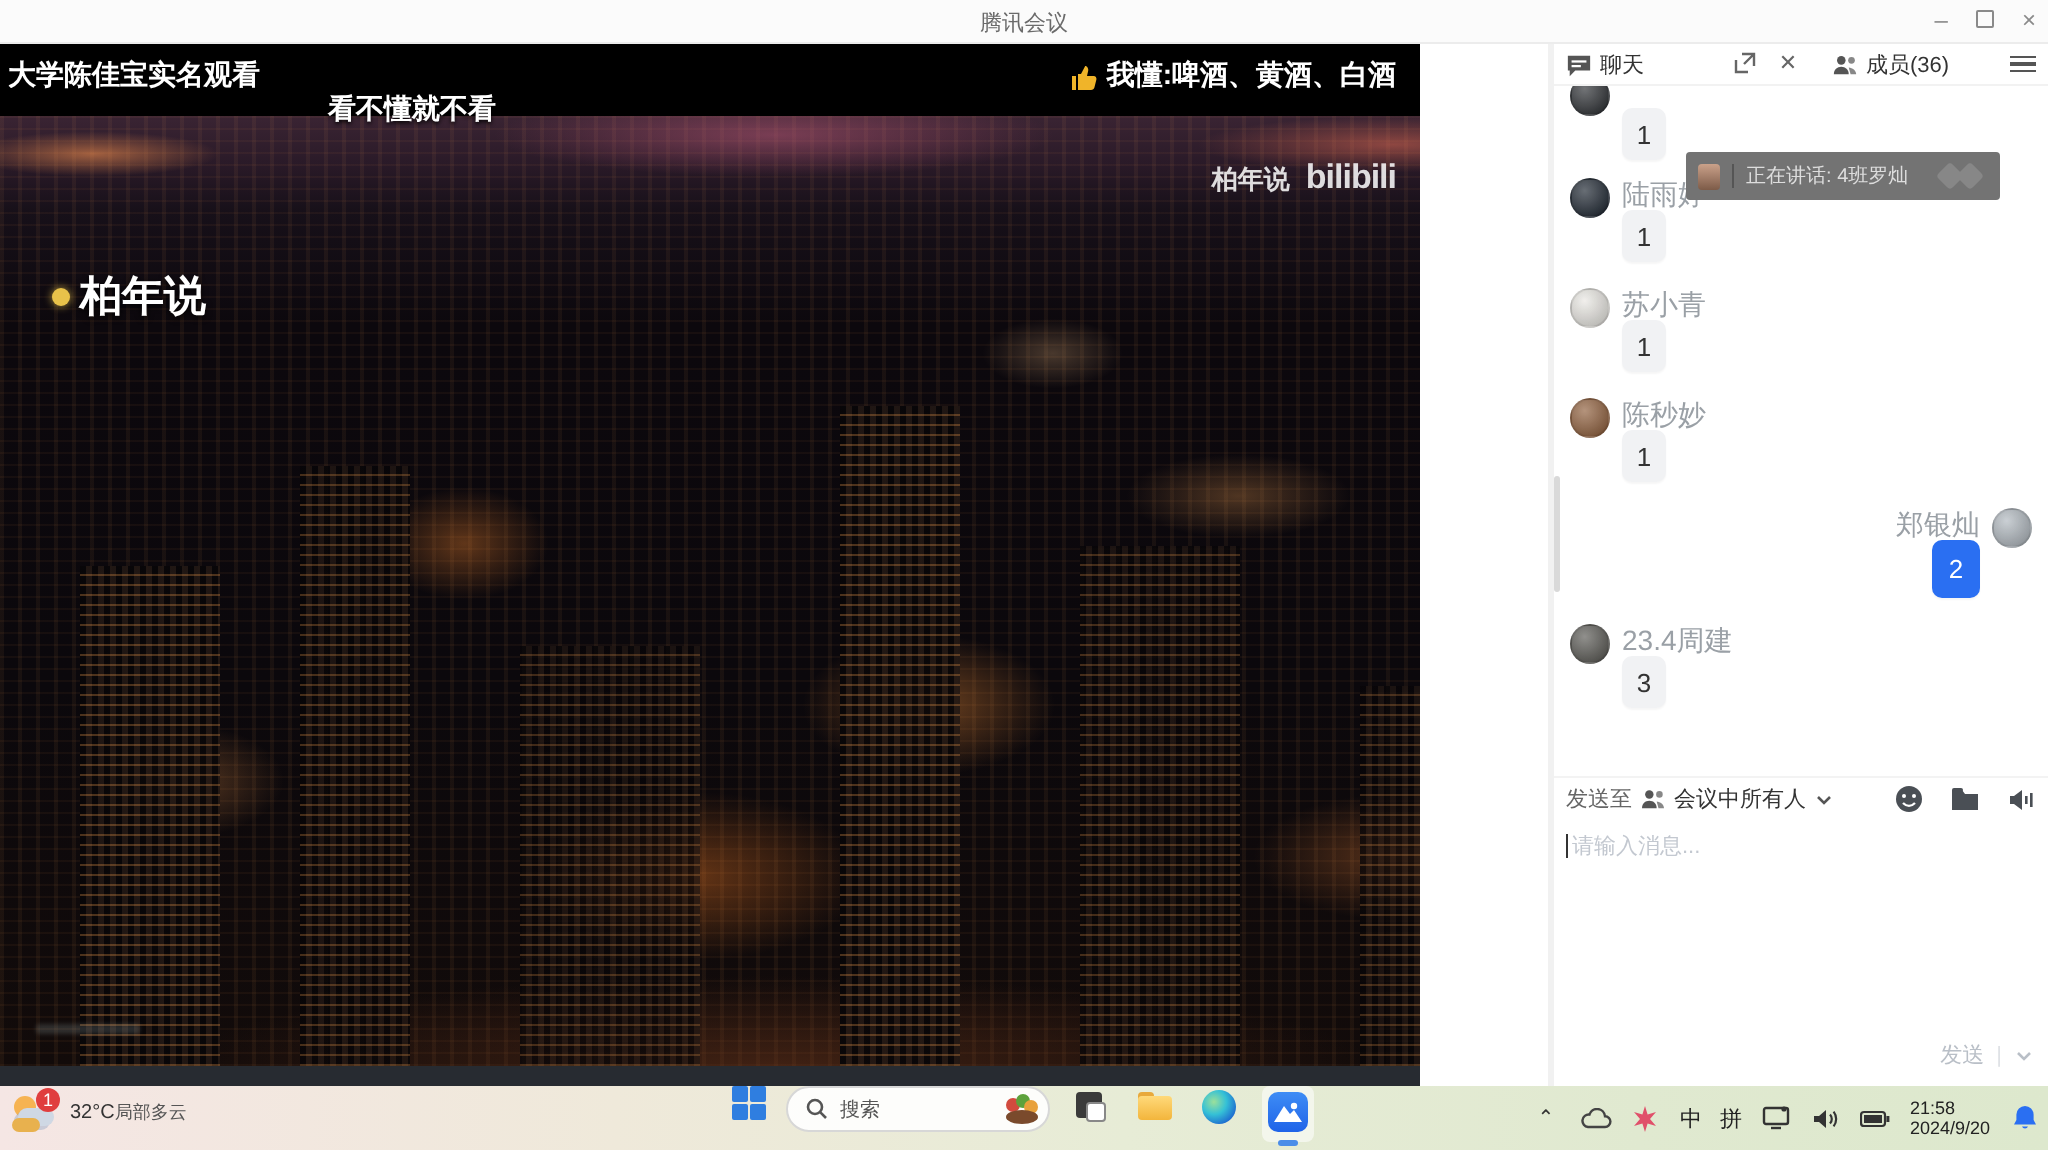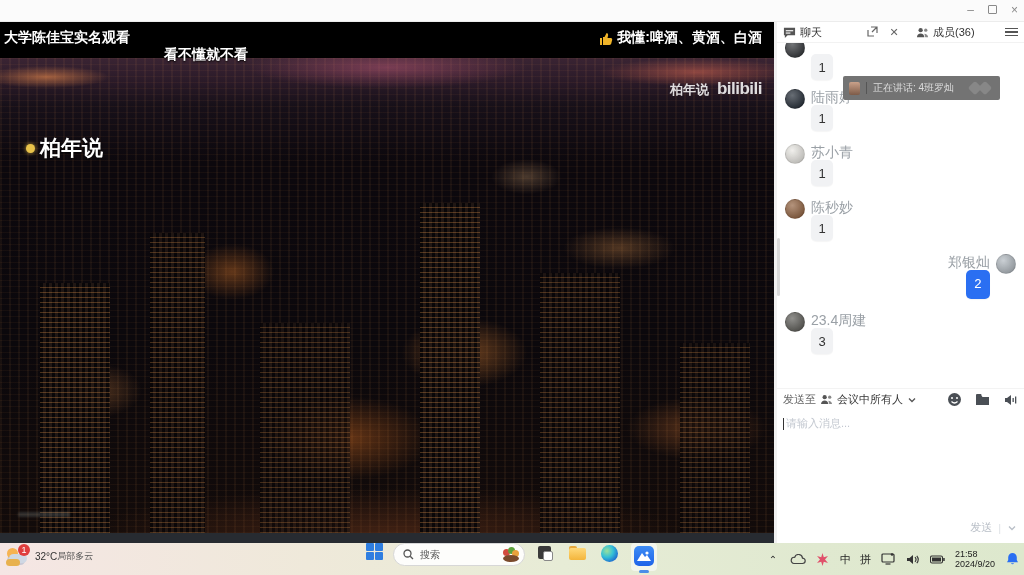--- a/index.html
+++ b/index.html
@@ -8,21 +8,21 @@
   .app { position:absolute; inset:0; width:1024px; height:575px; }
 
   
   .titlebar { position:absolute; top:0; left:0; right:0; height:22px; background:#fbfbfb; border-bottom:1px solid #ececec; }
   .titlebar .title { position:absolute; left:0; right:0; top:4px; text-align:center; font-size:11px; color:#6b6b6b; }
   .win-controls { position:absolute; right:6px; top:3px; display:flex; gap:14px; color:#8a8a8a; font-size:12px; }
   .win-controls span { cursor:default; line-height:14px; }
   .wc-max { font-size:10px; border:1px solid #8a8a8a; width:9px; height:9px; display:inline-block; margin-top:2px; border-radius:1px; }
 
   
-  .video-area { position:absolute; top:22px; left:0; width:774px; height:521px; background:#000; overflow:hidden; }
+  .video-area { position:absolute; top:22px; left:0; width:710px; height:521px; background:#000; overflow:hidden; }
   .video-frame { position:absolute; top:36px; left:0; width:774px; height:475px;
     background-image:
       radial-gradient(ellipse 90px 16px at 6% 4%, rgba(255,150,80,.55), transparent 70%),
       radial-gradient(ellipse 140px 20px at 90% 3%, rgba(255,120,90,.45), transparent 70%),
       radial-gradient(ellipse 200px 30px at 50% 2%, rgba(190,90,120,.5), transparent 70%),
       radial-gradient(ellipse 60px 40px at 30% 45%, rgba(255,140,50,.35), transparent 70%),
       radial-gradient(ellipse 90px 50px at 60% 62%, rgba(255,150,60,.4), transparent 70%),
       radial-gradient(ellipse 120px 60px at 45% 80%, rgba(255,130,40,.35), transparent 70%),
       radial-gradient(ellipse 70px 40px at 12% 70%, rgba(255,160,80,.3), transparent 70%),
       radial-gradient(ellipse 80px 30px at 80% 40%, rgba(255,170,90,.28), transparent 70%),
@@ -62,21 +62,21 @@
   .chat-header { position:absolute; top:0; left:0; right:0; height:21px; background:#fff; z-index:6; display:flex; align-items:center; padding:0 6px; border-bottom:1px solid #f2f2f2; }
   .tab { display:flex; align-items:center; gap:4px; font-size:11px; color:#333; }
   .tab .ticon { width:13px; height:13px; display:inline-block; }
   .hdr-ic { width:12px; height:12px; margin-left:10px; display:inline-block; color:#666; font-size:11px; line-height:12px; text-align:center; }
   .members-tab { margin-left:16px; }
   .hamburger { margin-left:auto; width:13px; display:flex; flex-direction:column; gap:2px; }
   .hamburger i { height:1.5px; background:#555; display:block; }
 
   .chat-messages { position:absolute; top:21px; left:0; right:0; height:346px; overflow:hidden; padding:4px 8px 0 8px; z-index:1; }
   .msg { display:flex; gap:6px; margin-bottom:13px; }
-  .msg.right { flex-direction:row-reverse;font-family:Liberation Mono, monospace; }
+  .msg.right { flex-direction:row-reverse; }
   .avatar { width:20px; height:20px; border-radius:50%; flex:0 0 20px; border:1px solid rgba(0,0,0,.08); }
   .msg .body { display:flex; flex-direction:column; }
   .msg.right .body { align-items:flex-end; }
   .msg .name { font-size:14px; color:#9aa0a6; margin-bottom:4px; height:12px; }
   .bubble { min-width:22px; height:26px; padding:0 6px; background:#f1f2f4; border-radius:5px; display:flex; align-items:center; justify-content:center; font-size:13px; color:#333; box-shadow:0 1px 1px rgba(0,0,0,.04); width:max-content; }
   .msg.right .bubble { background:#2a6ff2; color:#fff; height:29px; min-width:24px; }
   .msg.clipped { margin-top:-9px; margin-bottom:9px; }
   .time-row { text-align:center; font-size:10px; color:#b9bfc7; margin:6px 0 12px 0; }
 
   .speaking-tip { position:absolute; top:54px; left:66px; width:157px; height:24px; background:#737373; border-radius:2px; z-index:5; display:flex; align-items:center; padding:0 6px; gap:6px; overflow:hidden; }
@@ -147,20 +147,21 @@
   .clock .t { font-size:9px; color:#222; }
   .clock .d { font-size:9px; color:#222; }
   .chev-up { font-size:10px; color:#333; }
 </style>
 </head>
 <body>
 
 <div class="app">
 
   <div class="titlebar">
+    <div class="title">腾讯会议</div>
     <div class="win-controls">
       <span>–</span>
       <span class="wc-max"></span>
       <span>×</span>
     </div>
   </div>
 
   <div class="video-area">
     <div class="video-frame">
       <div class="bld" style="left:40px; bottom:0; width:70px; height:250px;"></div>

